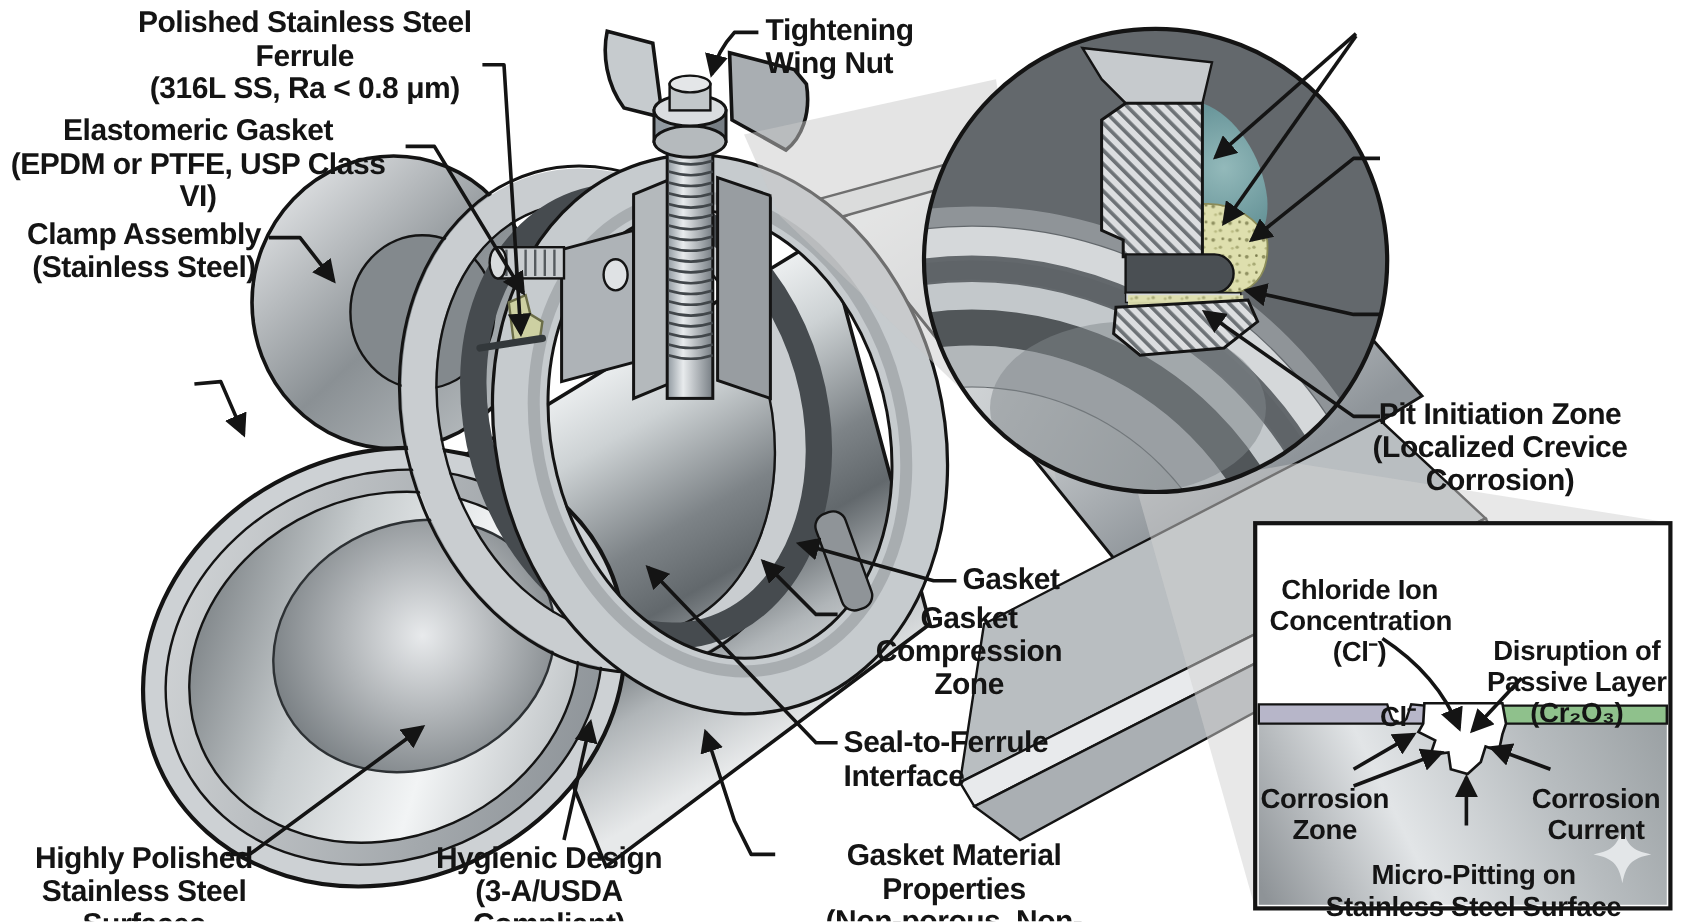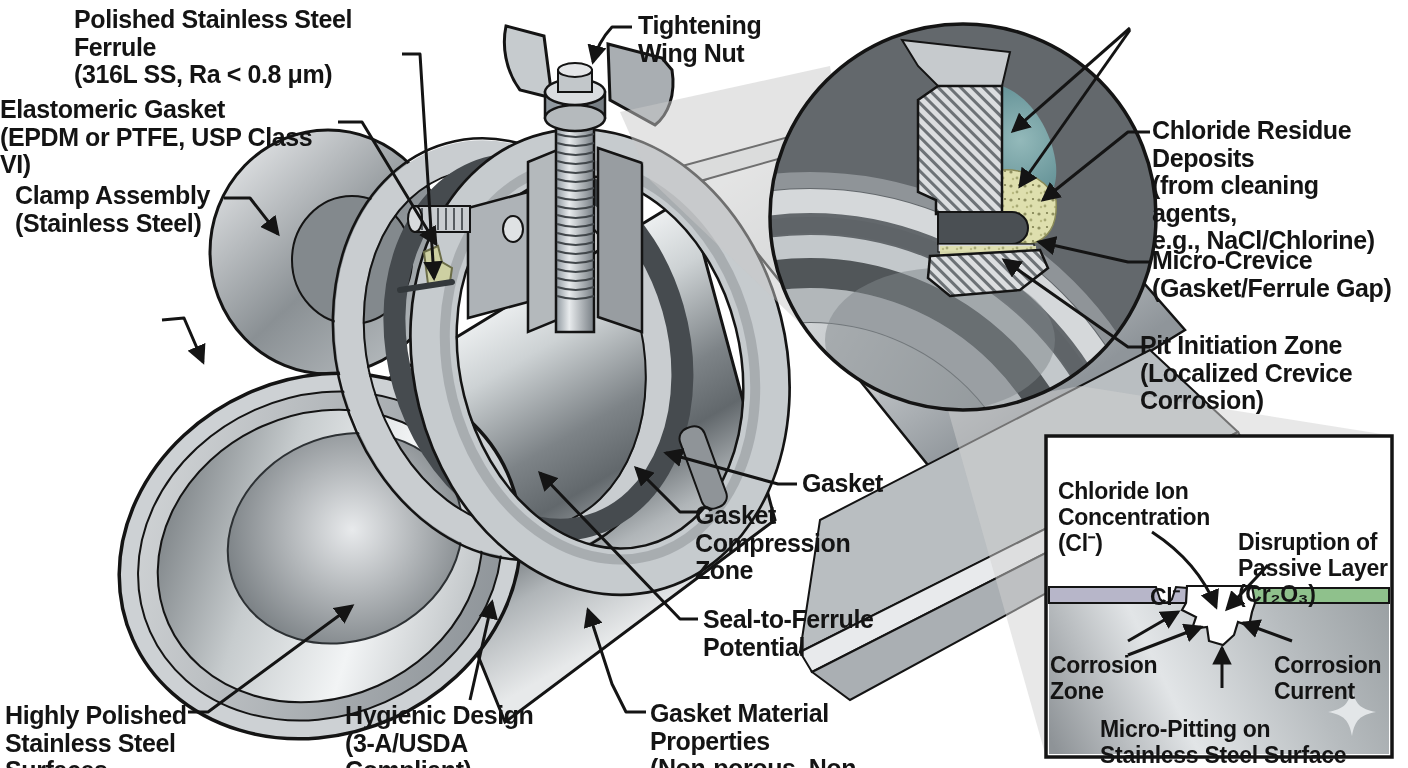--- a/index.html
+++ b/index.html
@@ -1,21 +1,21 @@
 <!DOCTYPE html>
 <html><head>
 <meta charset="utf-8">
 <style>
   html,body{margin:0;padding:0;background:#ffffff;}
   #canvas{position:relative;width:1408px;height:768px;overflow:hidden;background:#fff;
           font-family:"Liberation Sans",sans-serif;}
   #art{position:absolute;left:0;top:0;}
   .label{position:absolute;font:700 25px/1.1 "Liberation Sans",sans-serif;
          letter-spacing:-0.4px;color:#141414;white-space:pre-line;}
-  .center{text-align:left;}
+  .center{text-align:center;}
   .small{font-size:23px;line-height:1.12;letter-spacing:-0.3px;margin-top:33px;}
 </style>
 </head>
 <body>
 
 <div id="canvas">
 
 <svg id="art" width="1408" height="768" viewBox="0 0 1408 768">
   <defs>
     <marker id="ah" viewBox="0 0 10 10" refX="8.5" refY="5" markerWidth="6.5" markerHeight="6.5" orient="auto-start-reverse">
@@ -247,34 +247,28 @@
 </svg>
 
 <div class="label center" style="left:74px;top:6px;width:360px">Polished Stainless Steel Ferrule
 (316L SS, Ra &lt; 0.8 μm)</div>
 <div class="label center" style="left:0px;top:96px;width:330px">Elastomeric Gasket
 (EPDM or PTFE, USP Class VI)</div>
 <div class="label center" style="left:15px;top:182px;width:210px">Clamp Assembly
 (Stainless Steel)</div>
 <div class="label" style="left:638px;top:12px;width:160px">Tightening
 Wing Nut</div>
-<div class="label" style="left:1152px;top:117px;width:250px">Chloride Residue
-Deposits
-(from cleaning agents,
-e.g., NaCl/Chlorine)</div>
-<div class="label" style="left:1152px;top:247px;width:250px">Micro-Crevice
-(Gasket/Ferrule Gap)</div>
 <div class="label center" style="left:1140px;top:332px;width:220px">Pit Initiation Zone
 (Localized Crevice
 Corrosion)</div>
 <div class="label" style="left:802px;top:470px;width:110px">Gasket</div>
 <div class="label center" style="left:695px;top:502px;width:225px">Gasket Compression
 Zone</div>
 <div class="label" style="left:703px;top:606px;width:190px">Seal-to-Ferrule
-Potential</div>
+Interface</div>
 <div class="label center" style="left:5px;top:702px;width:230px">Highly Polished
 Stainless Steel Surfaces</div>
 <div class="label center" style="left:345px;top:702px;width:225px">Hygienic Design
 (3-A/USDA Compliant)</div>
 <div class="label center" style="left:650px;top:700px;width:290px">Gasket Material Properties
 (Non-porous, Non-absorbent)</div>
 
 <div class="label small center" style="left:1058px;top:446px;width:150px">Chloride Ion
 Concentration
 (Cl⁻)</div>

